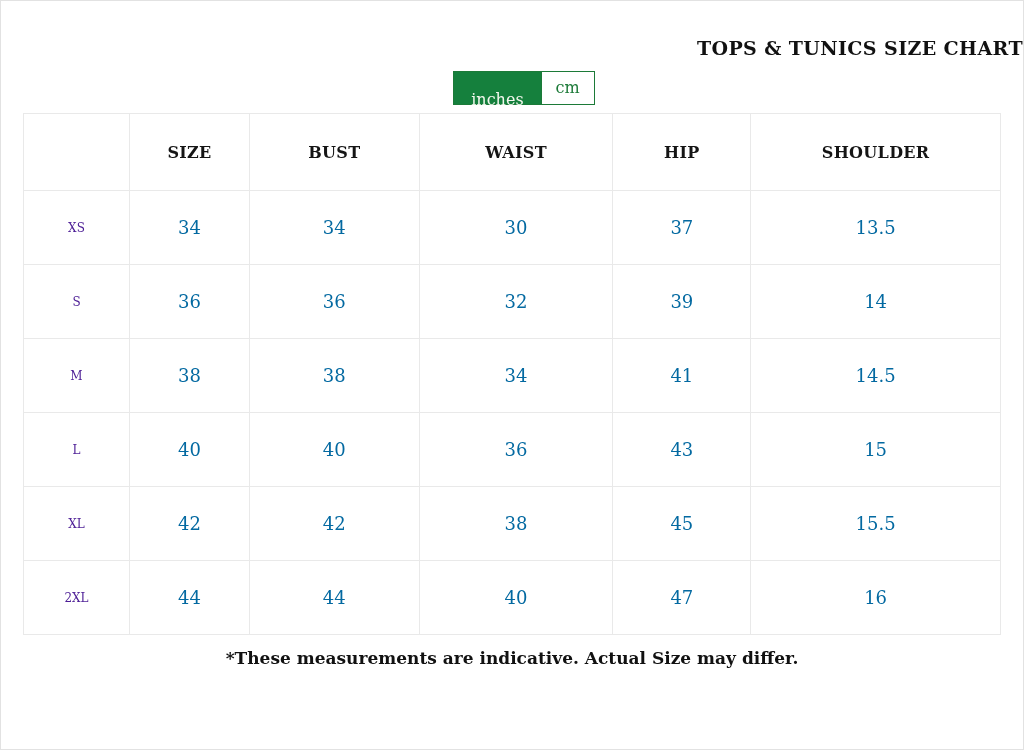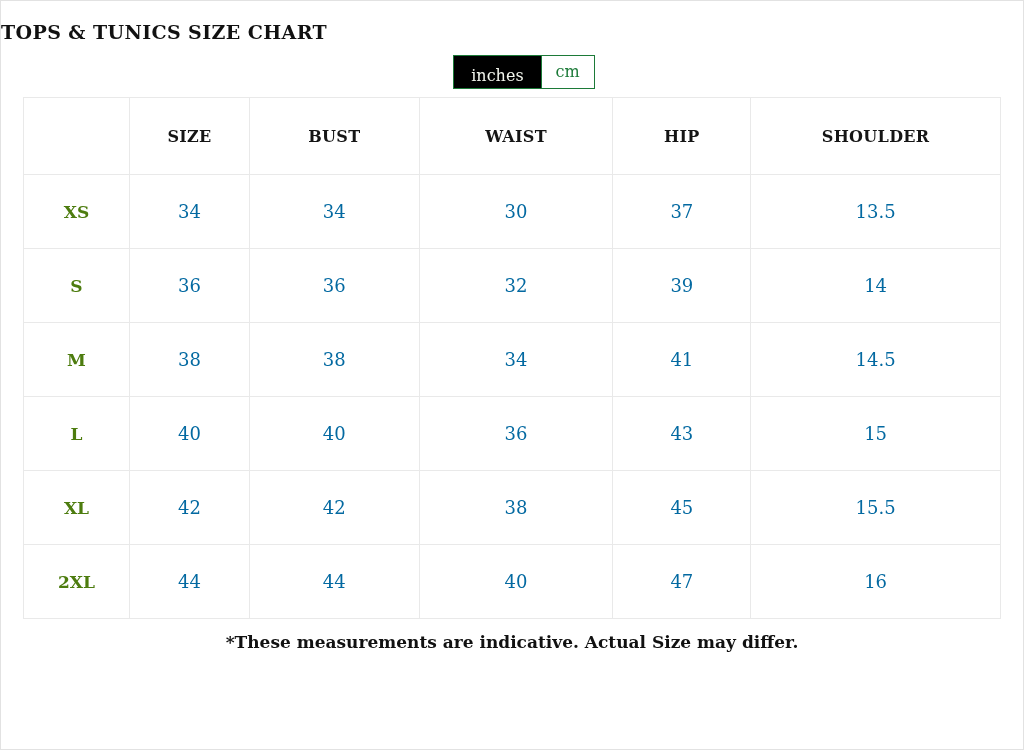--- a/index.html
+++ b/index.html
@@ -9,22 +9,22 @@
     color: #1c1c1c;
   }
   .page {
     width: 1024px;
     height: 750px;
     background: #ffffff;
     border: 1px solid #e2e2e2;
     overflow: hidden;
   }
   .title {
-    text-align: left;
-    padding-top: 20px;
+    text-align: right;
+    padding-top: 36px;
     font-size: 19px;
     font-weight: bold;
     letter-spacing: 0.4px;
     color: #111111;
   }
   .toggle-wrap {
     display: flex;
     justify-content: center;
     margin-top: 12px;
   }
@@ -33,24 +33,24 @@
   }
   .toggle-option {
     height: 34px;
     line-height: 32px;
     font-family: "DejaVu Serif", "Liberation Serif", serif;
     font-size: 16px;
     cursor: pointer;
     text-align: center;
   }
   .toggle-option.selected {
-    background: #000000;
+    background: #15803d;
     color: #f4f7ee;
     border: 1px solid #1c7a38;
-    padding: 4px 17px;
+    padding: 12px 17px;
     margin-left: 24px;
   }
   .toggle-option.unselected {
     background: #ffffff;
     color: #1c7a38;
     border: 1px solid #1c7a38;
     border-left: none;
     padding: 0 14px;
   }
   table.size-table {
@@ -67,23 +67,23 @@
   }
   .size-table thead th {
     height: 77px;
     font-size: 16px;
     font-weight: bold;
     letter-spacing: 0.3px;
     color: #151515;
   }
   .size-table tbody tr { height: 74px; }
   .size-table tbody th {
-    font-size: 17px;
-    font-weight: bold;
-    color: #4d7c0f;
+    font-size: 12px;
+    font-weight: normal;
+    color: #4c1d95;
   }
   .size-table tbody td {
     font-size: 18px;
     font-weight: normal;
     color: #0369a1;
   }
   .footnote {
     text-align: center;
     margin-top: 13px;
     font-size: 17px;

